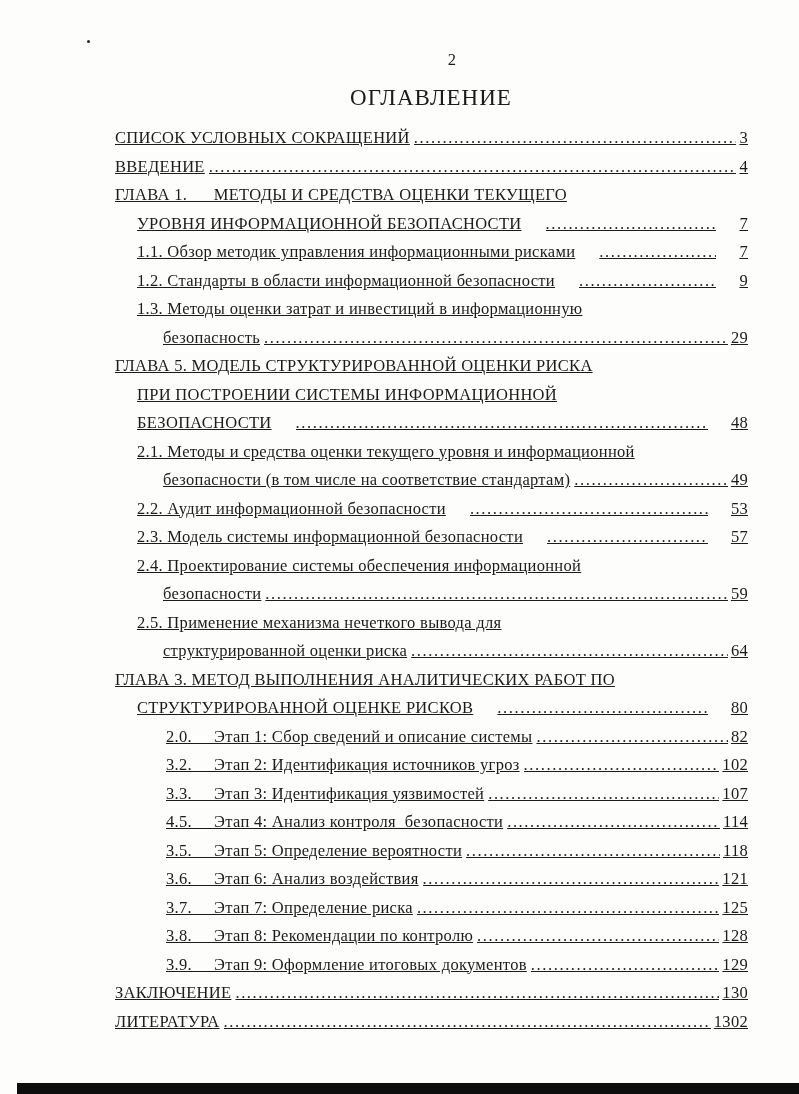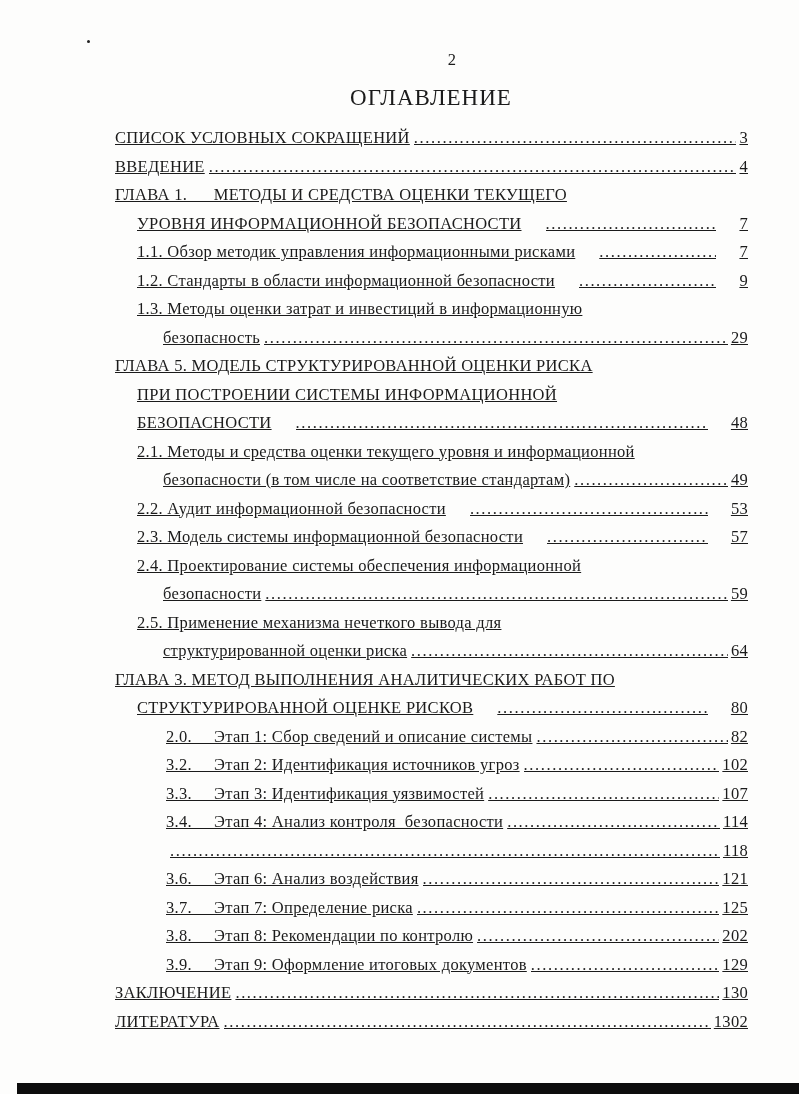--- a/index.html
+++ b/index.html
@@ -232,46 +232,47 @@
     <span class="page-num">102</span>
   </div>
 
   <div class="row indent-3">
     <span class="text">3.3.     Этап 3: Идентификация уязвимостей</span>
     <span class="dots"></span>
     <span class="page-num">107</span>
   </div>
 
   <div class="row indent-3">
-    <span class="text">3.4.     Этап 4: Анализ контроля  безопасности</span>
+    <span class="text">4.5.     Этап 4: Анализ контроля  безопасности</span>
     <span class="dots"></span>
     <span class="page-num">114</span>
   </div>
 
   <div class="row indent-3">
+    <span class="text">3.5.     Этап 5: Определение вероятности</span>
     <span class="dots"></span>
     <span class="page-num">118</span>
   </div>
 
   <div class="row indent-3">
     <span class="text">3.6.     Этап 6: Анализ воздействия</span>
     <span class="dots"></span>
     <span class="page-num">121</span>
   </div>
 
   <div class="row indent-3">
     <span class="text">3.7.     Этап 7: Определение риска</span>
     <span class="dots"></span>
     <span class="page-num">125</span>
   </div>
 
   <div class="row indent-3">
     <span class="text">3.8.     Этап 8: Рекомендации по контролю</span>
     <span class="dots"></span>
-    <span class="page-num">202</span>
+    <span class="page-num">128</span>
   </div>
 
   <div class="row indent-3">
     <span class="text">3.9.     Этап 9: Оформление итоговых документов</span>
     <span class="dots"></span>
     <span class="page-num">129</span>
   </div>
 
   <div class="row indent-0">
     <span class="text">ЗАКЛЮЧЕНИЕ</span>

